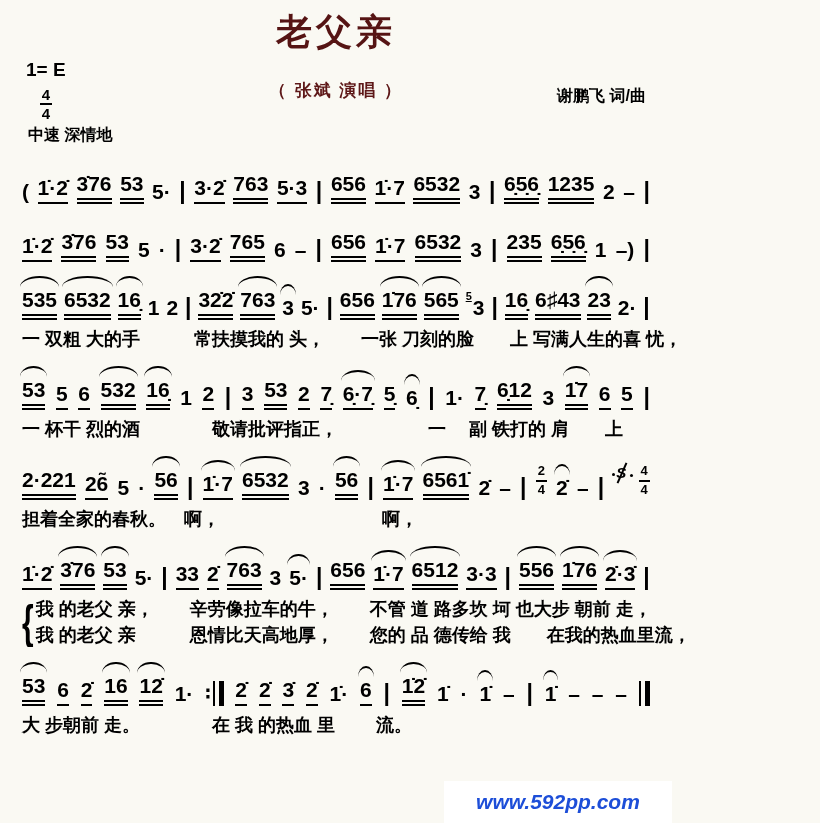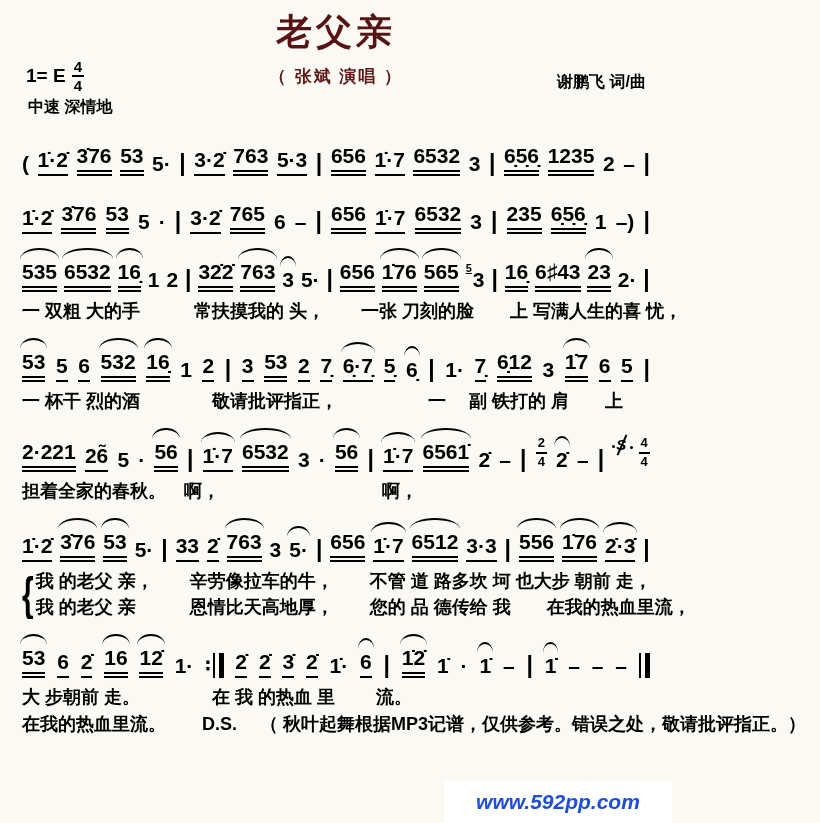--- a/index.html
+++ b/index.html
@@ -11,21 +11,21 @@
   .sheet{position:relative;width:672px;height:823px;}
   
   .title{
     text-align:center;font-size:36px;font-weight:bold;color:#561414;
     padding-top:8px;letter-spacing:4px;
   }
   .meta-row{
     display:grid;grid-template-columns:1fr auto 1fr;align-items:center;
     padding:2px 26px 0 26px;
   }
-  .key-sig{display:flex;align-items:center;gap:6px;font-size:19px;font-weight:bold;justify-self:start;}
+  .key-sig{display:flex;align-items:center;gap:6px;font-size:19px;font-weight:bold;justify-self:start;flex-direction:column;}
   .subtitle{font-size:17px;font-weight:bold;color:#5e1818;letter-spacing:2px;justify-self:center;}
   .credit{font-size:16px;font-weight:bold;justify-self:end;margin-top:12px;}
   .tempo{padding:4px 0 0 28px;font-size:16px;font-weight:bold;}
   
   .ts{display:inline-flex;flex-direction:column;align-items:center;line-height:1;font-weight:bold;}
   .ts .tst{border-bottom:2px solid #000;padding:0 2px 1px 2px;}
   .ts .tsb{padding-top:1px;}
   .ts.hdr{font-size:15px;}
   .nline .ts{font-size:13px;transform:translateY(-2px);}
   
@@ -111,21 +111,20 @@
         <span class="brace">{</span>
         <div class="lcol">
           <div class="lyrics">我 的老父 亲，　　辛劳像拉车的牛，　　不管 道 路多坎 坷 也大步 朝前 走，</div>
           <div class="lyrics">我 的老父 亲　　　恩情比天高地厚，　　您的 品 德传给 我　　在我的热血里流，</div>
         </div>
       </div>
       <div class="nline"><span class="tk u2 arc">53</span><span class="tk u1">6</span><span class="tk u1">2̇</span><span class="tk u2 arc">16</span><span class="tk u2 arc">12̇</span><span class="tk">1·</span><span class="tk rep"><span class="repdots">∶</span><span class="finbar"></span></span><span class="tk u1">2̇</span><span class="tk u1">2̇</span><span class="tk u1">3̇</span><span class="tk u1">2̇</span><span class="tk">1̇·</span><span class="tk u1 arc">6</span><span class="tk bar">|</span><span class="tk u2 arc">1̇2̇</span><span class="tk">1̇</span><span class="tk dash">·</span><span class="tk arc">1̇</span><span class="tk dash">–</span><span class="tk bar">|</span><span class="tk arc">1̇</span><span class="tk dash">–</span><span class="tk dash">–</span><span class="tk dash">–</span><span class="tk fin"><span class="finbar"></span></span></div>
       <div class="lwrap">
         <div class="lcol">
           <div class="lyrics">大 步朝前 走。　　　　在 我 的热血 里　　 流。</div>
-          <div class="lyrics">在我的热血里流。　　D.S.　 （ 秋叶起舞根据MP3记谱，仅供参考。错误之处，敬请批评指正。）</div>
         </div>
       </div>
     </div>
 
 
   <div class="watermark-box">
     <span class="watermark">www.592pp.com</span>
   </div>
 </div>
 

